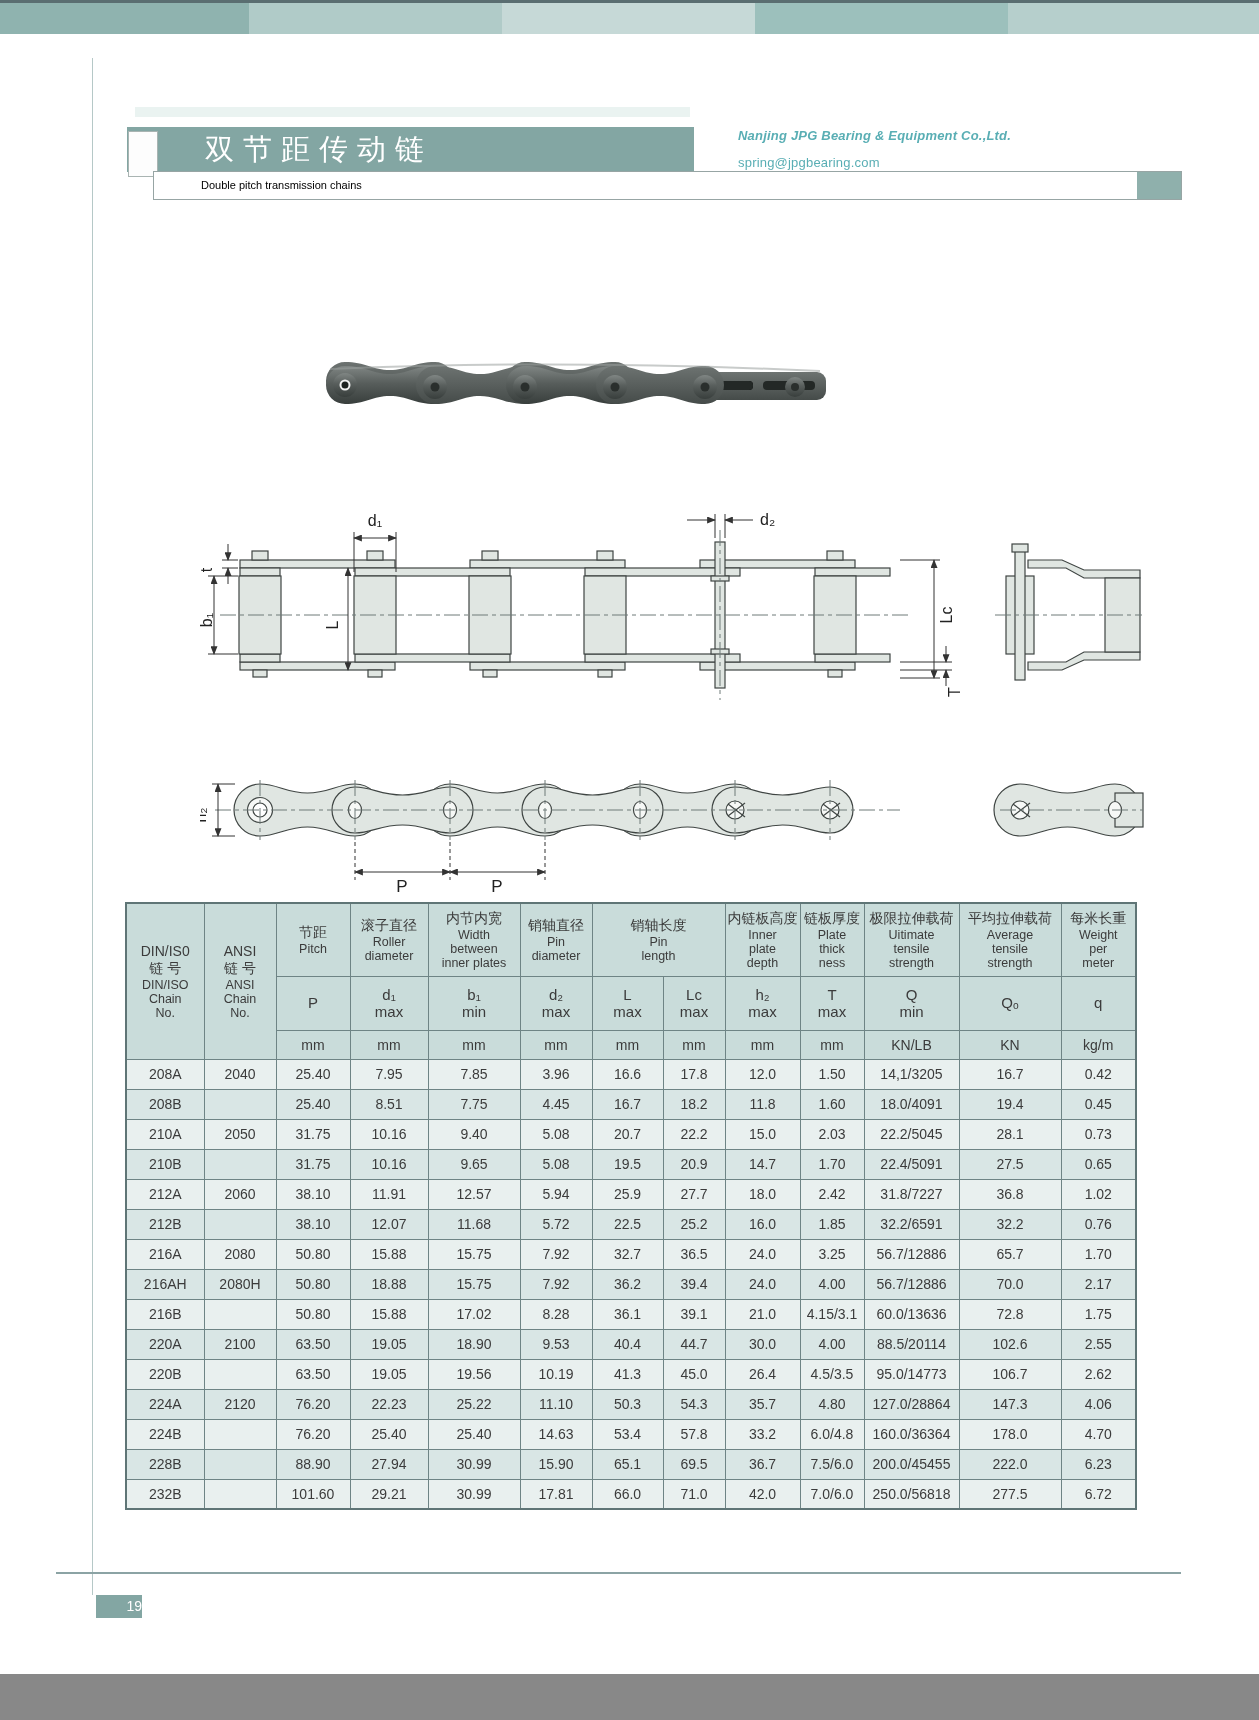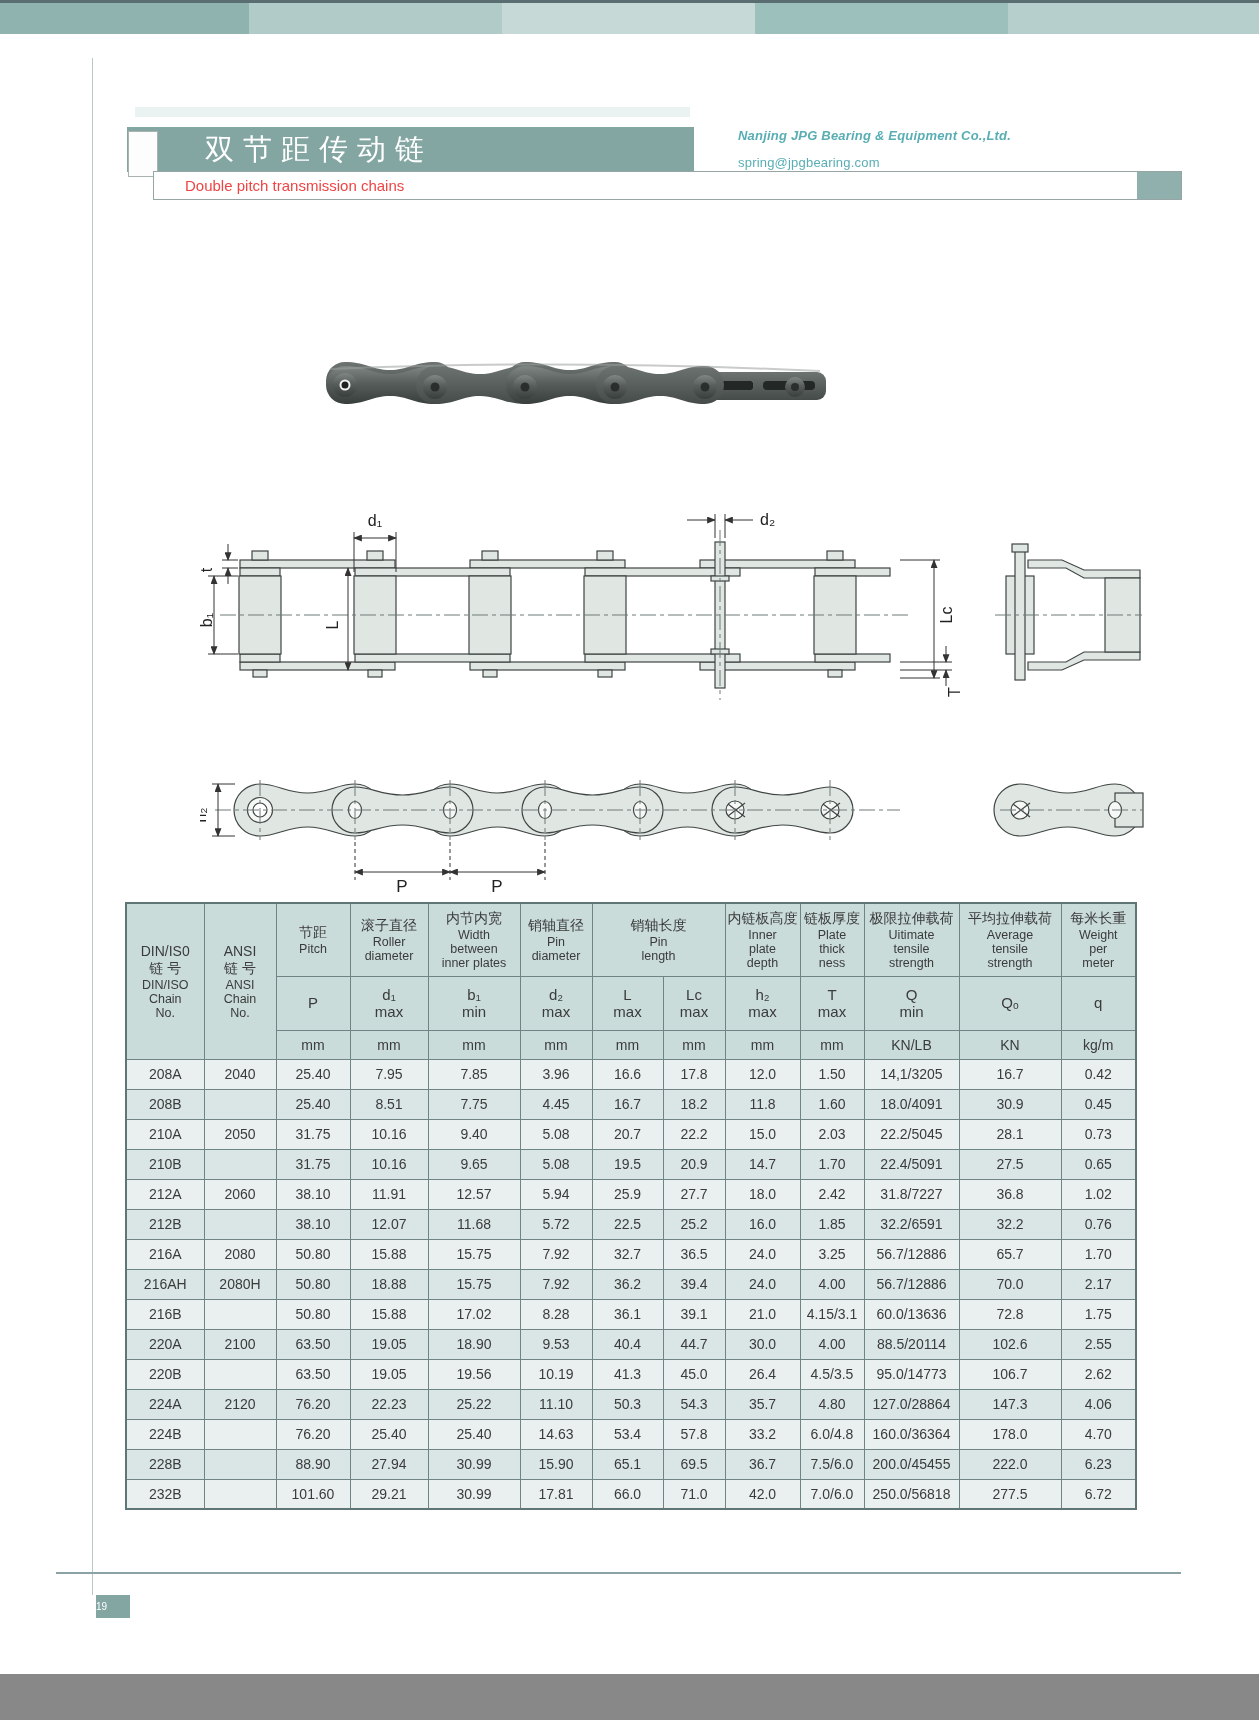--- a/index.html
+++ b/index.html
@@ -15,32 +15,32 @@
   .band{left:0;width:1259px;height:31px;display:flex;}
   .band div{height:100%;}
   .band .s0{width:249px;} .band .s1{width:253px;} .band .s2{width:253px;}
   .band .s3{width:253px;} .band .s4{width:251px;}
   .top-band{top:3px;}
   .bottom-band{top:1682px;height:32px;}
   .bottom-line{left:0;top:1714px;width:1259px;height:6px;background:var(--botbar);}
   .v-rule{left:92px;top:58px;width:1px;height:1537px;background:#b5c8c7;}
   .bottom-rule{left:56px;top:1572px;width:1125px;height:2px;background:#8ba3a4;}
   .page-num{left:96px;top:1595px;width:34px;height:23px;background:var(--accent);color:#fff;
-            font-size:10px;line-height:23px;text-align:left;}
+            font-size:14px;line-height:23px;text-align:right;padding-left:12px;}
   
   .light-strip{left:135px;top:107px;width:555px;height:10px;background:#eaf3f1;}
   .title-bar{left:127px;top:127px;width:567px;height:45px;background:var(--accent);}
   .notch{left:128px;top:131px;width:28px;height:44px;background:#fdfdfd;border:1px solid #a9b4b2;}
   .title-cn{left:205px;top:127px;height:45px;line-height:45px;color:#fff;font-size:29px;
             letter-spacing:9px;white-space:nowrap;}
   .company1{left:738px;top:128px;font-size:13px;font-weight:bold;color:var(--company);letter-spacing:.2px;font-style:italic;}
   .company2{left:738px;top:155px;font-size:13px;font-weight:normal;color:var(--company);letter-spacing:.2px;}
   .subtitle-box{left:153px;top:171px;width:1027px;height:27px;border:1px solid #97a5a4;background:#fff;}
   .subtitle-sq{right:0;top:0;width:44px;height:27px;background:#8fb0ac;}
-  .subtitle-text{left:185px;top:171px;height:29px;line-height:29px;font-size:15px;color:#ef4444;}
+  .subtitle-text{left:201px;top:171px;height:29px;line-height:29px;font-size:11px;color:#000000;}
   
   table.spec{position:absolute;left:125px;top:902px;width:1010px;border-collapse:collapse;
              table-layout:fixed;font-size:14px;color:#3b3b3b;}
   table.spec th,table.spec td{border:1px solid var(--grid);text-align:center;vertical-align:middle;
              padding:0 2px;font-weight:normal;}
   table.spec{border:2px solid #5f7576;}
   table.spec thead th{background:var(--hdrbg);}
   tr.hA{height:73px;} tr.hB{height:54px;} tr.hC{height:29px;}
   tbody tr{height:30px;background:var(--rowl);}
   tbody tr.alt{background:var(--rowd);}
@@ -452,21 +452,21 @@
           <td></td>
           <td>25.40</td>
           <td>8.51</td>
           <td>7.75</td>
           <td>4.45</td>
           <td>16.7</td>
           <td>18.2</td>
           <td>11.8</td>
           <td>1.60</td>
           <td>18.0/4091</td>
-          <td>30.9</td>
+          <td>19.4</td>
           <td>0.45</td>
         </tr>
         <tr>
           <td>210A</td>
           <td>2050</td>
           <td>31.75</td>
           <td>10.16</td>
           <td>9.40</td>
           <td>5.08</td>
           <td>20.7</td>

